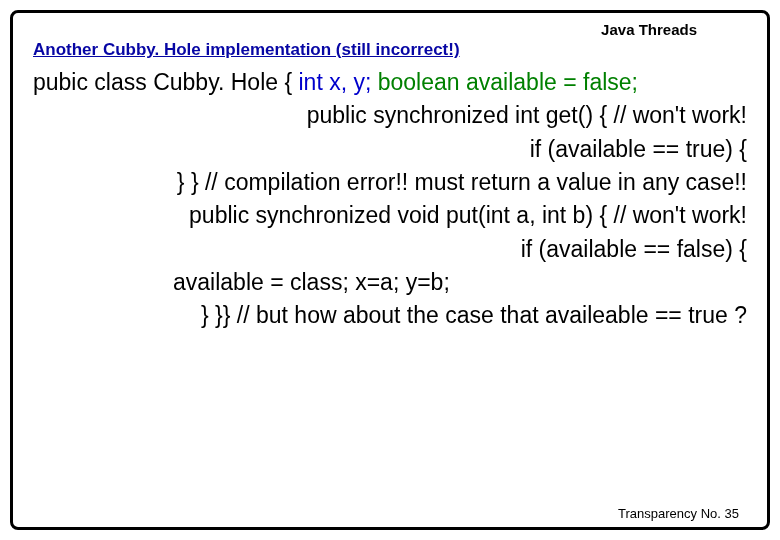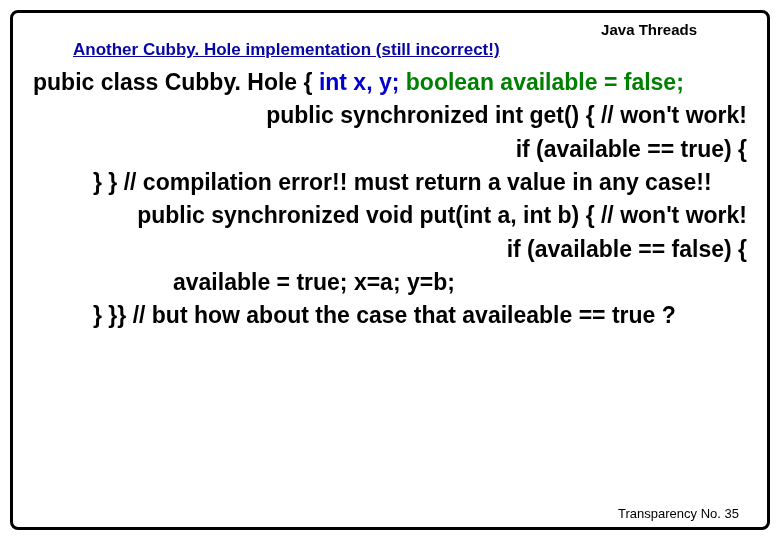--- a/index.html
+++ b/index.html
@@ -28,35 +28,34 @@
       font-size: 15px;
       color: #000;
       padding-right: 50px;
       margin-bottom: 2px;
     }
     .subtitle {
       color: #0706a4;
       font-weight: bold;
       font-size: 17px;
       text-decoration: underline;
-      margin-left: 40px;
       margin-bottom: 6px;
     }
     .code-body {
       font-family: Arial, Helvetica, sans-serif;
       font-size: 23px;
-      font-weight: bold;
+      font-weight: normal;
       line-height: 1.45;
       color: #000;
     }
     .var-blue { color: #0000cc; }
     .type-green { color: #008000; }
     .line { display: block; }
     .indent1 { padding-left: 28px; text-align: right; }
-    .indent2 { padding-left: 60px; }
+    .indent2 { padding-left: 60px; text-align: right; }
     .indent3 { padding-left: 100px; text-align: right; }
     .indent4 { padding-left: 140px; }
     .footer {
       position: absolute;
       bottom: 6px;
       right: 28px;
       font-size: 13px;
       font-weight: normal;
       color: #000;
     }
@@ -72,20 +71,20 @@
 
   <div class="code-body">
     <span class="line">
       <span>pubic class Cubby. Hole {  </span><span class="var-blue">int x, y;  </span><span class="type-green">boolean available = false;</span>
     </span>
     <span class="line indent1">public synchronized int get() {    // won't work!</span>
     <span class="line indent3">if (available == true) {</span>
     <span class="line indent2">}  }   // compilation error!! must return a value in any case!!</span>
     <span class="line indent1">public synchronized void put(int a, int b) {    // won't work!</span>
     <span class="line indent3">if (available == false) {</span>
-    <span class="line indent4">available = true;     x=a; y=b;</span>
+    <span class="line indent4">available = class;     x=a; y=b;</span>
     <span class="line indent2">} }} // but how about the case that availeable == true ?</span>
   </div>
 
   <div class="footer">
     <span>Transparency No. 35</span>
   </div>
 </div>
 
 </body></html>

